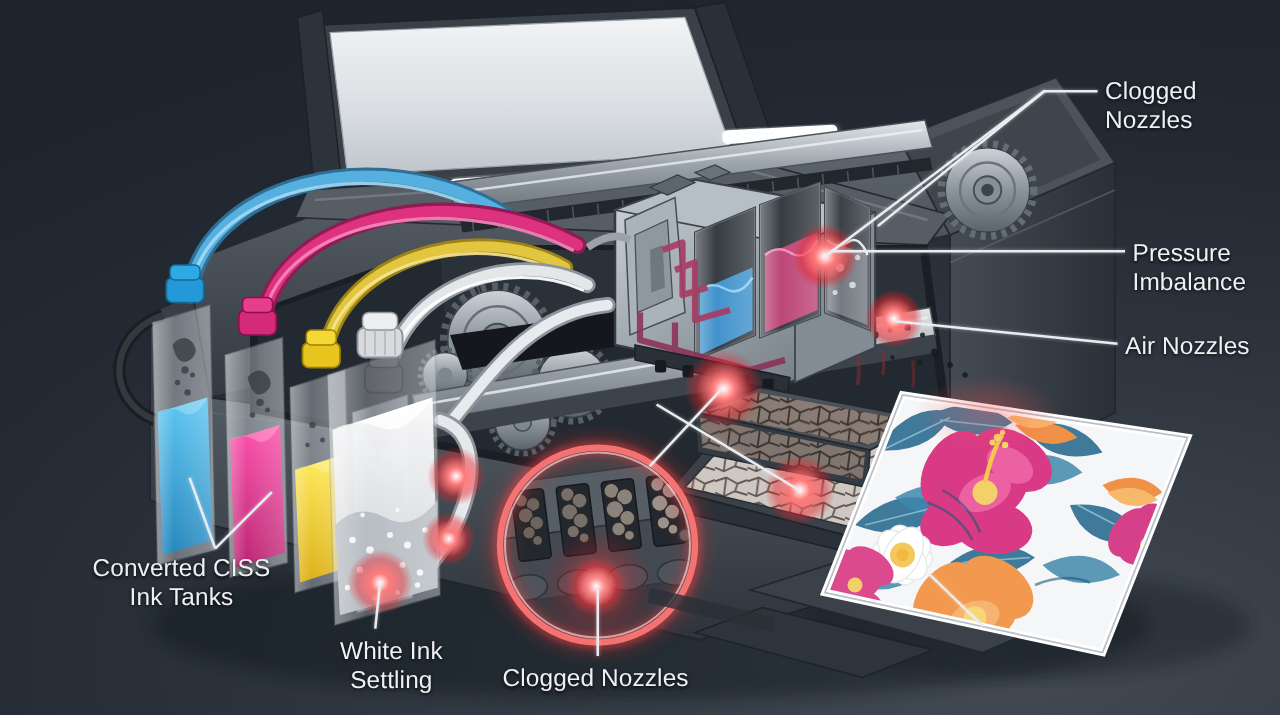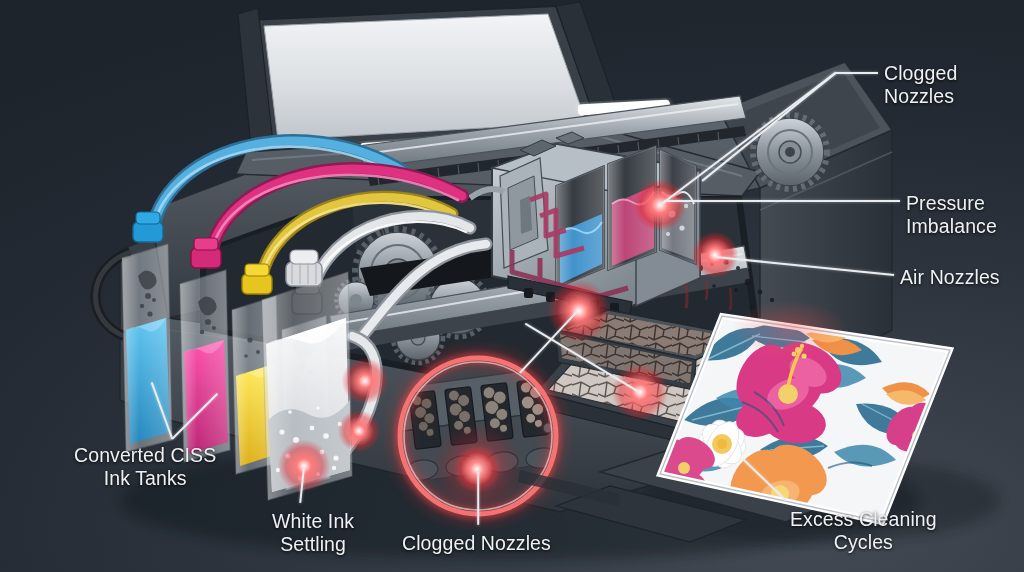--- a/index.html
+++ b/index.html
@@ -678,16 +678,14 @@
   <div class="lbl r" style="left:906px;top:192px;">Pressure
 Imbalance</div>
   <div class="lbl r" style="left:884px;top:62px;">Clogged
 Nozzles</div>
   <div class="lbl r" style="left:900px;top:266px;">Air Nozzles</div>
   <div class="lbl c" style="left:272px;top:510px;">White Ink
 Settling</div>
   <div class="lbl c" style="left:74px;top:444px;">Converted CISS
 Ink Tanks</div>
   <div class="lbl r" style="left:402px;top:532px;">Clogged Nozzles</div>
-  <div class="lbl c" style="left:790px;top:508px;">Excess Cleaning
-Cycles</div>
 
 </div>
 
 </body></html>

